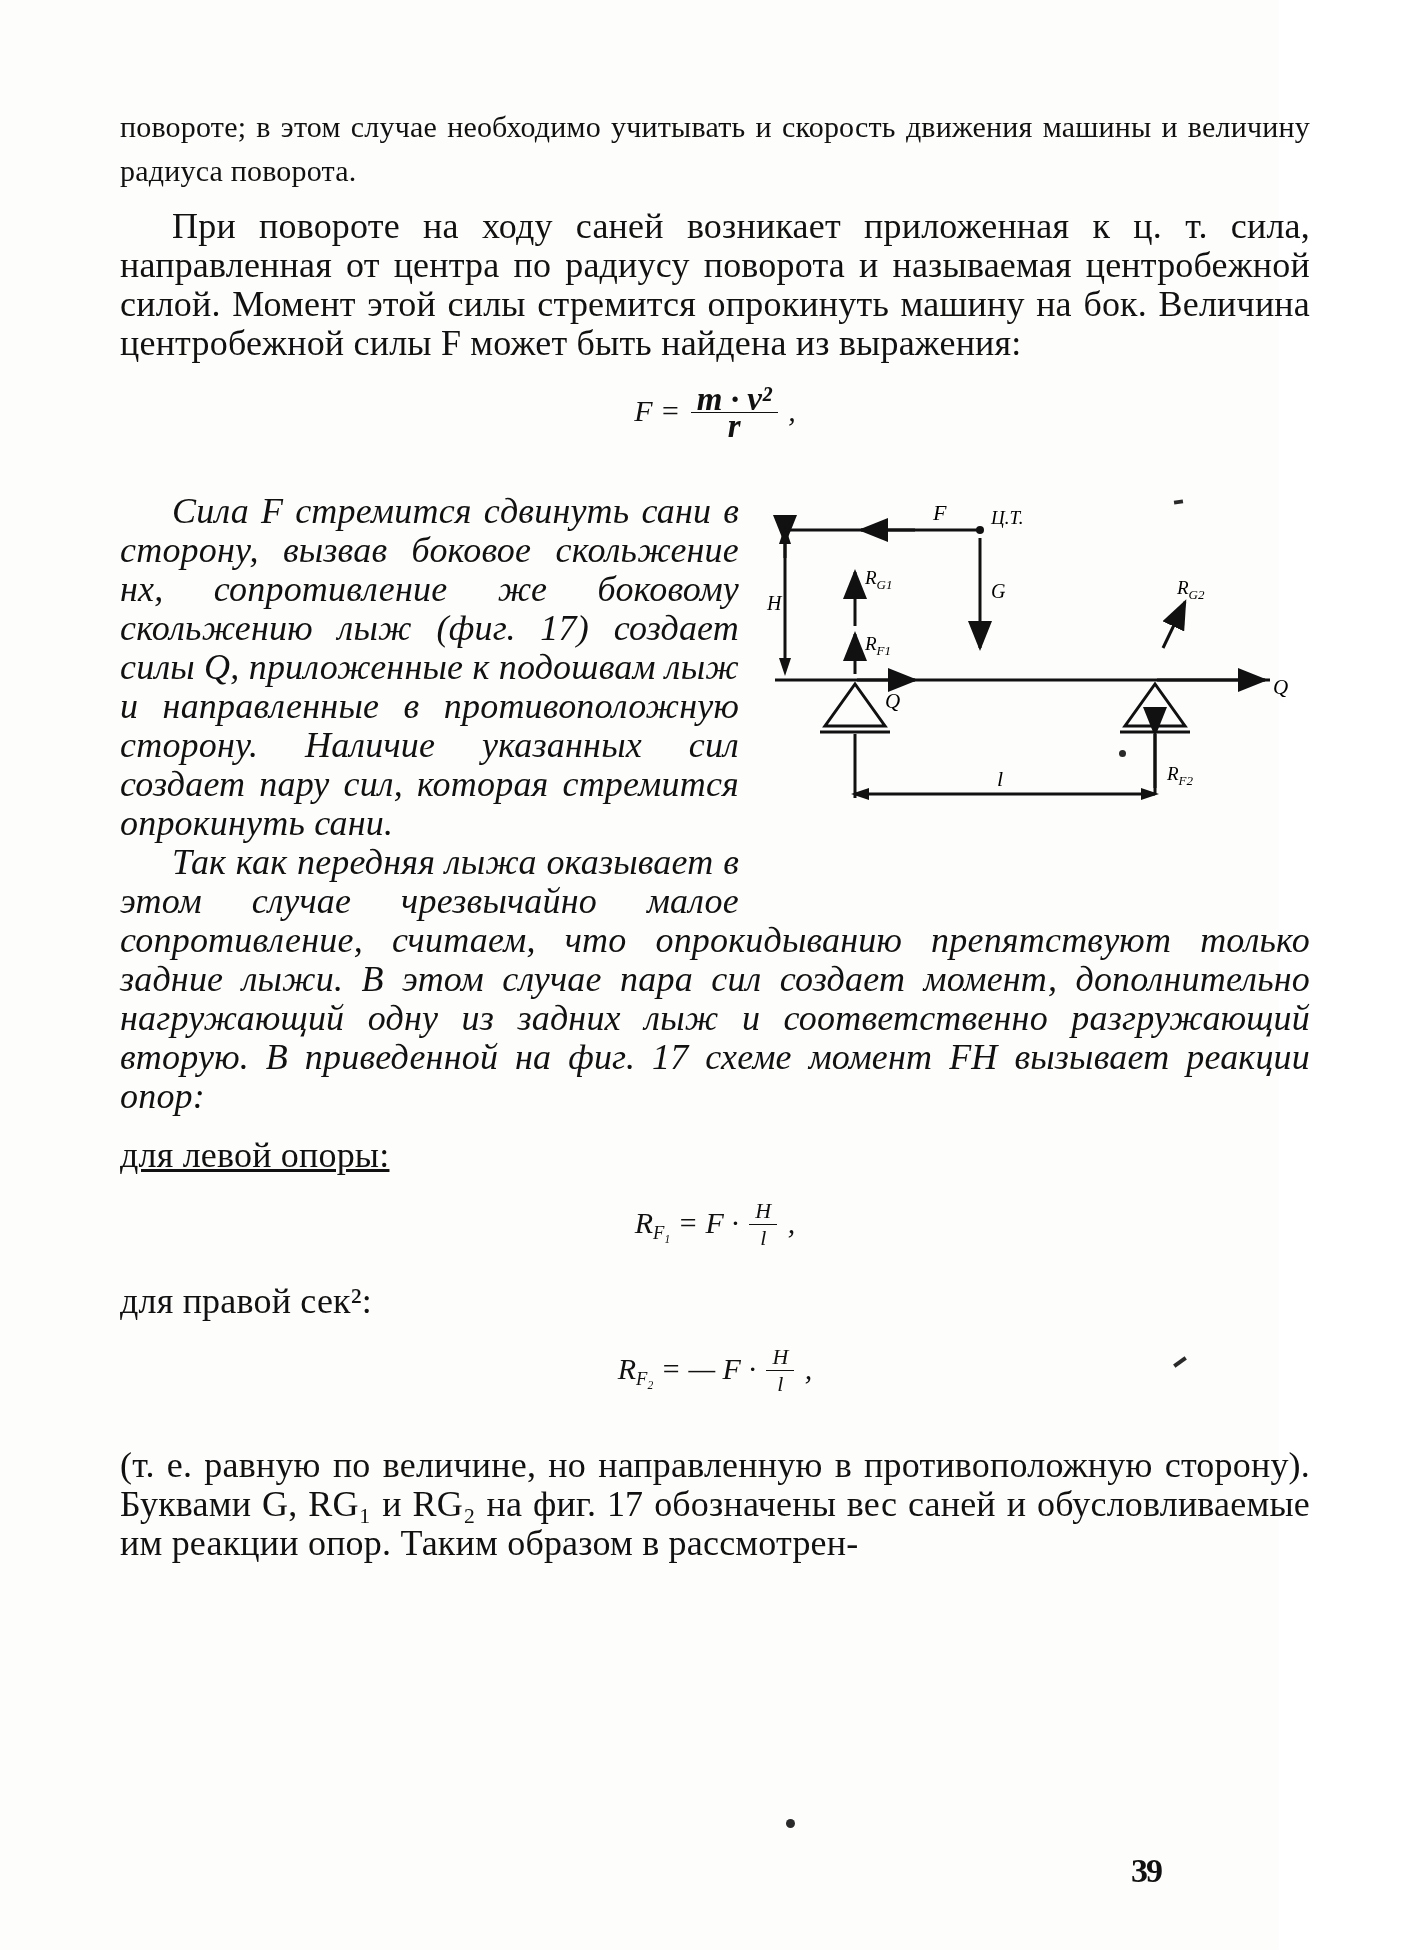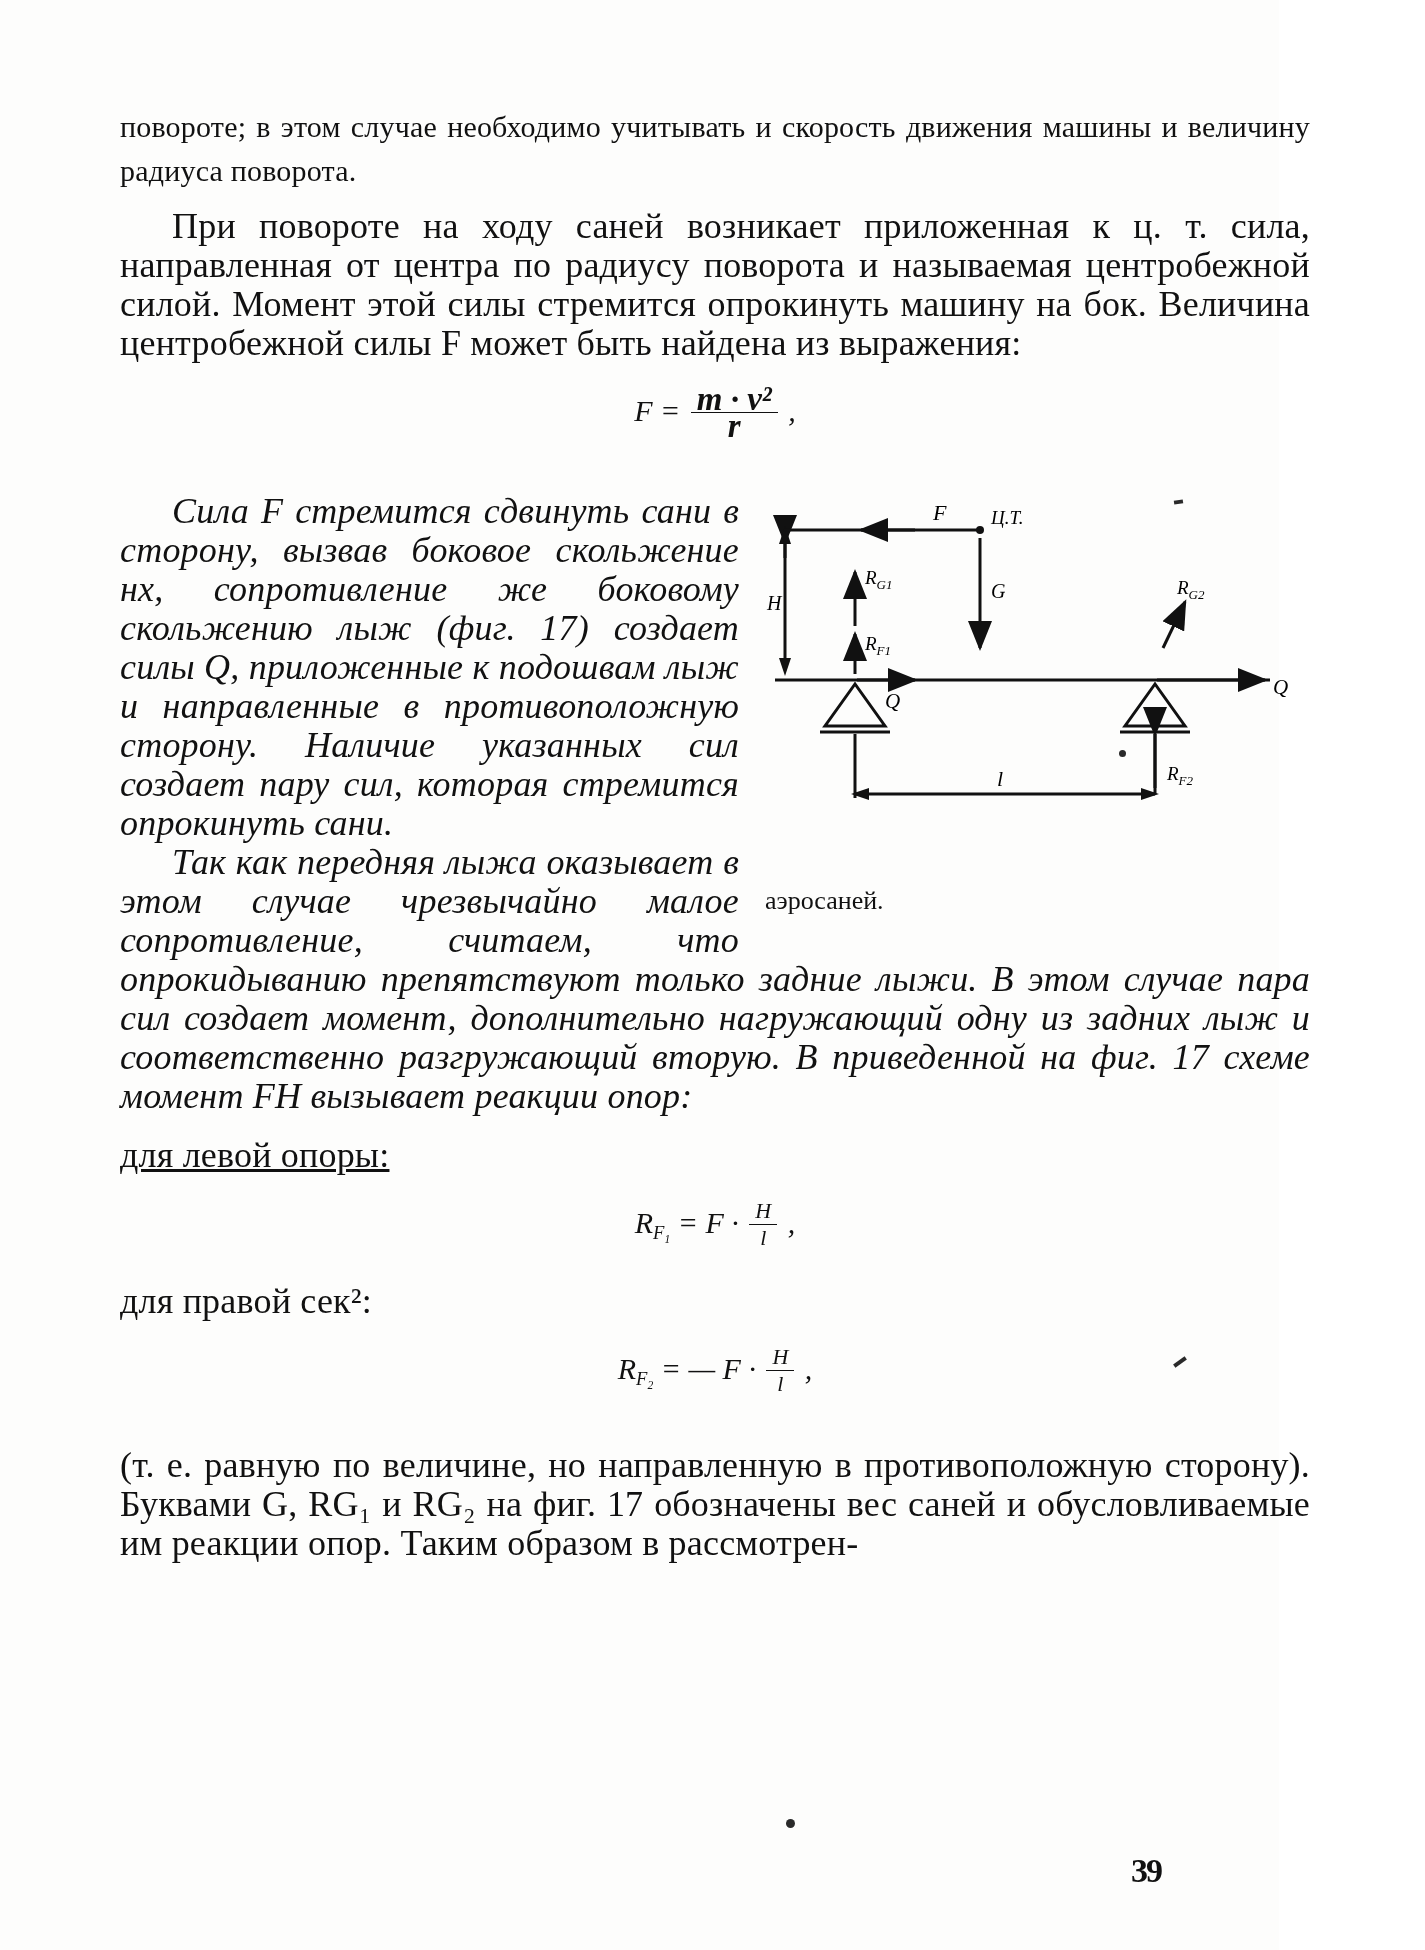--- a/index.html
+++ b/index.html
@@ -231,21 +231,20 @@
             <line x1="90" y1="300" x2="90" y2="296" stroke="#111" stroke-width="3"></line>
             <line x1="90" y1="296" x2="390" y2="296" stroke="#111" stroke-width="3"></line>
             <polygon points="86,296 104,290 104,302" fill="#111"></polygon>
             <polygon points="394,296 376,290 376,302" fill="#111"></polygon>
             <line x1="90" y1="236" x2="90" y2="296" stroke="#111" stroke-width="3"></line>
             <line x1="390" y1="236" x2="390" y2="296" stroke="#111" stroke-width="3"></line>
             <text x="232" y="288" font-size="22">l</text>
           </svg>
         </div>
         <div class="figure-caption">
-          <div class="lastline">аэросаней.</div>
         </div>
       </div>
 
       <div class="body-col">
         <p class="indent">Сила F стремится сдвинуть сани в сторону, вызвав боковое скольжение нх, сопротивление же боковому скольжению лыж (фиг. 17) создает силы Q, приложенные к подошвам лыж и направленные в противоположную сторону. Наличие указанных сил создает пару сил, которая стремится опрокинуть сани.</p>
         <p class="indent">Так как передняя лыжа оказывает в этом случае чрезвычайно малое сопротивление, считаем, что опрокидыванию препятствуют только задние лыжи. В этом случае пара сил создает момент, дополнительно нагружающий одну из задних лыж и соответственно разгружающий вторую. В приведенной на фиг. 17 схеме момент FH вызывает реакции опор:</p>
       </div>
       <div class="clear"></div>
     </div>
 

